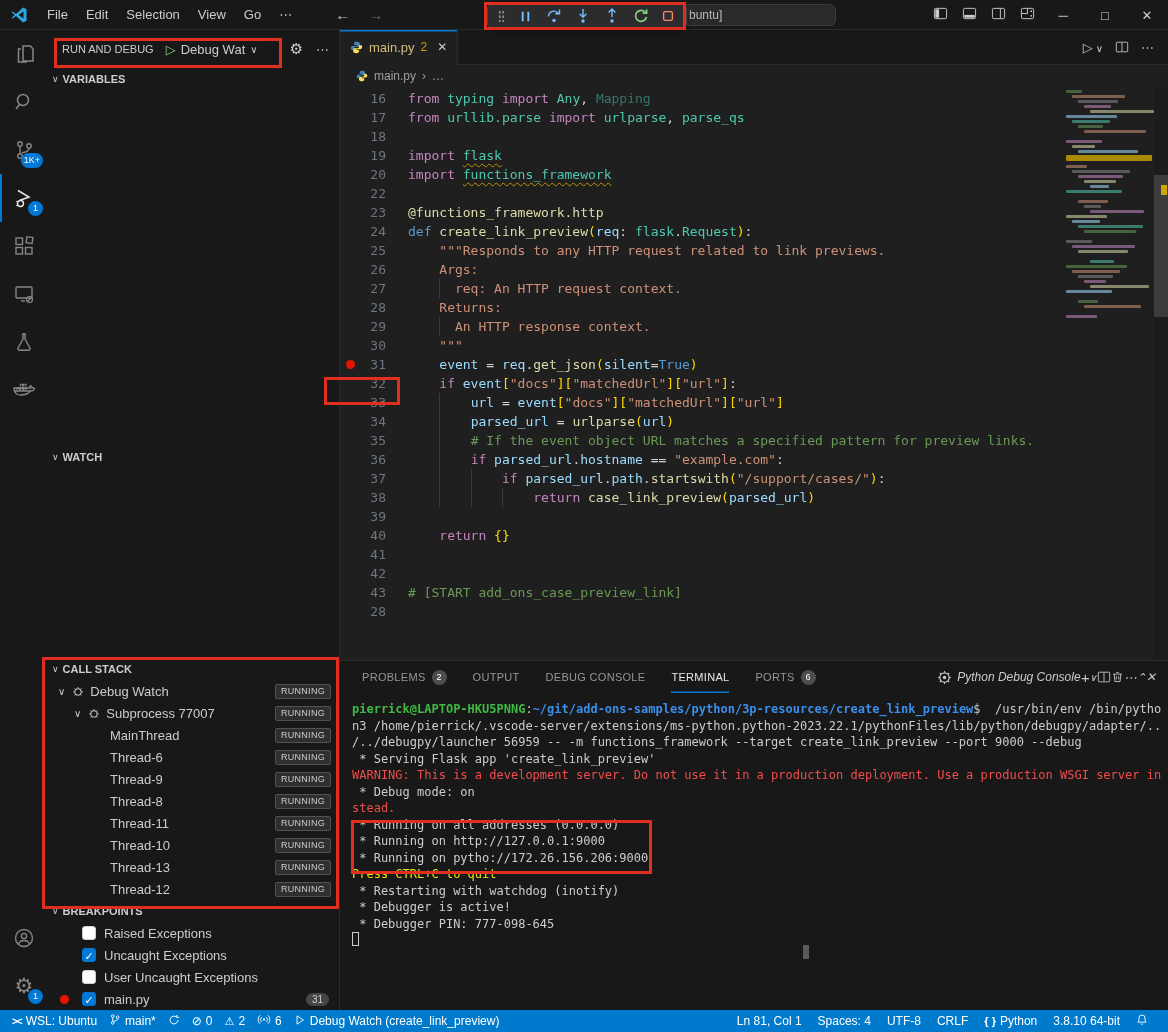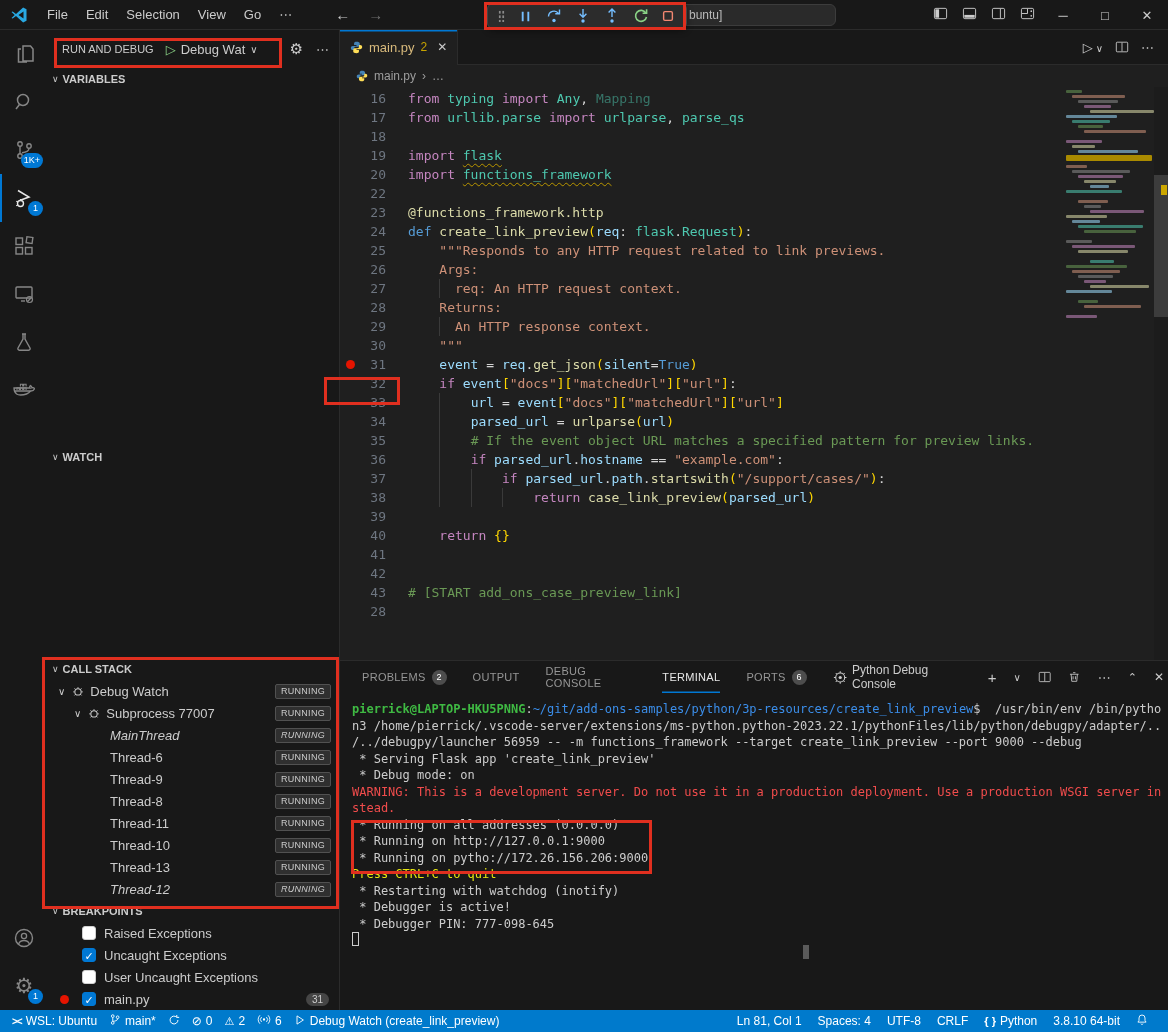--- a/index.html
+++ b/index.html
@@ -91,26 +91,26 @@
   .vthumb{position:absolute;top:88px;right:0;width:14px;height:142px;background:rgba(121,121,121,.35);}
   .vdeco{position:absolute;top:98px;right:1px;width:6px;height:10px;background:#cca700;}
   
   .panel{height:350px;background:#181818;border-top:1px solid #2b2b2b;display:flex;flex-direction:column;flex:none;}
   .panel-tabs{height:32px;display:flex;align-items:center;padding-left:22px;flex:none;}
   .ptab{display:flex;align-items:center;gap:6px;margin-right:26px;font-size:11px;color:#969696;
         height:32px;letter-spacing:.3px;}
   .ptab.active{color:#e7e7e7;box-shadow:inset 0 -1.5px 0 #0078d4;}
   .ptab-badge{background:#4d4d4d;color:#fff;border-radius:8px;min-width:15px;height:15px;
               font-size:9px;line-height:15px;text-align:center;padding:0 3px;}
-  .panel-right{margin-left:auto;display:flex;align-items:center;gap:17px;padding-right:4px;color:#cccccc;}
+  .panel-right{margin-left:auto;display:flex;align-items:center;gap:0;padding-right:12px;color:#cccccc;font-style:italic;}
   .pr-label{font-size:12px;color:#cccccc;display:flex;align-items:center;gap:5px;}
   .terminal{flex:1;position:relative;padding:8px 0 0 12px;font-family:"DejaVu Sans Mono",monospace;
             font-size:12px;line-height:16.5px;overflow:hidden;}
   .tline{white-space:pre;}
-  .tw{color:#cccccc}.tg{color:#3fba43;font-weight:bold}.tb{color:#3b8eea;font-weight:normal}
+  .tw{color:#cccccc}.tg{color:#3fba43;font-weight:bold}.tb{color:#3b8eea;font-weight:bold}
   .tr{color:#f14c4c}.ty{color:#e5e510}
   .tcursor{display:inline-block;width:7px;height:14px;border:1px solid #cccccc;vertical-align:-2px;}
   .tghost{position:absolute;left:463px;top:252px;width:6px;height:14px;background:#5a5a5a;}
   
   .statusbar{position:absolute;left:0;right:0;bottom:0;height:22px;background:#007acc;color:#ffffff;
              display:flex;align-items:center;font-size:12px;}
   .sb-left{display:flex;align-items:center;height:100%;padding-left:6px;}
   .sb-right{margin-left:auto;display:flex;align-items:center;height:100%;padding-right:12px;}
   .sb-item{display:flex;align-items:center;gap:4px;padding:0 6px;height:100%;}
   .sb-right .sb-item{padding:0 8px;}
@@ -307,21 +307,21 @@
           </div>
           <div class="cs-row" style="padding-left: 26px;">
             <span class="chev" style="margin-right: 6px;">∨</span>
             <svg width="14" height="14" viewBox="0 0 16 16" style="margin-right: 5px;">
               <circle cx="8" cy="9" r="3.6" stroke="#c5c5c5" stroke-width="1.2" fill="none"></circle>
               <path d="M8 5.4V3.6M5.5 6.5 4 5M10.5 6.5 12 5M4.2 9H2.5M13.5 9h-1.7M5.5 11.5 4 13M10.5 11.5 12 13" stroke="#c5c5c5" stroke-width="1.1"></path>
             </svg>
             <span>Subprocess 77007</span>
             <span class="cs-run">RUNNING</span>
           </div>
-          <div class="cs-row" style="padding-left: 62px; font-style: italic;">
+          <div class="cs-row" style="padding-left: 62px;">
             <span>MainThread</span>
             <span class="cs-run">RUNNING</span>
           </div>
           <div class="cs-row" style="padding-left: 62px;">
             <span>Thread-6</span>
             <span class="cs-run">RUNNING</span>
           </div>
           <div class="cs-row" style="padding-left: 62px;">
             <span>Thread-9</span>
             <span class="cs-run">RUNNING</span>
@@ -335,21 +335,21 @@
             <span class="cs-run">RUNNING</span>
           </div>
           <div class="cs-row" style="padding-left: 62px;">
             <span>Thread-10</span>
             <span class="cs-run">RUNNING</span>
           </div>
           <div class="cs-row" style="padding-left: 62px;">
             <span>Thread-13</span>
             <span class="cs-run">RUNNING</span>
           </div>
-          <div class="cs-row" style="padding-left: 62px; font-style: italic;">
+          <div class="cs-row" style="padding-left: 62px;">
             <span>Thread-12</span>
             <span class="cs-run">RUNNING</span>
           </div>
         </div>
 
       <div class="section-h">
         <span class="chev">∨</span>
         <span>BREAKPOINTS</span>
       </div>
       <div class="sec-body" id="breakpoints">
@@ -724,22 +724,22 @@
             <span style="font-size:11px">⌃</span>
             <span style="font-size:12px">✕</span>
           </div>
         </div>
         <div class="terminal">
           <div id="term">
               <div class="tline"><span class="tg">pierrick@LAPTOP-HKU5PNNG</span><span class="tw">:</span><span class="tb">~/git/add-ons-samples/python/3p-resources/create_link_preview</span><span class="tw">$</span><span class="tw">  /usr/bin/env /bin/pytho</span></div>
               <div class="tline"><span class="tw">n3 /home/pierrick/.vscode-server/extensions/ms-python.python-2023.22.1/pythonFiles/lib/python/debugpy/adapter/..</span></div>
               <div class="tline"><span class="tw">/../debugpy/launcher 56959 -- -m functions_framework --target create_link_preview --port 9000 --debug</span></div>
               <div class="tline"><span class="tw"> * Serving Flask app 'create_link_preview'</span></div>
+              <div class="tline"><span class="tr">WARNING: This is a development server. Do not use it in a production deployment. Use a production WSGI server in</span></div>
               <div class="tline"><span class="tw"> * Debug mode: on</span></div>
-              <div class="tline"><span class="tr">WARNING: This is a development server. Do not use it in a production deployment. Use a production WSGI server in</span></div>
               <div class="tline"><span class="tr">stead.</span></div>
               <div class="tline"><span class="tw"> * Running on all addresses (0.0.0.0)</span></div>
               <div class="tline"><span class="tw"> * Running on http://127.0.0.1:9000</span></div>
               <div class="tline"><span class="tw"> * Running on pytho://172.26.156.206:9000</span></div>
               <div class="tline"><span class="ty">Press CTRL+C to quit</span></div>
               <div class="tline"><span class="tw"> * Restarting with watchdog (inotify)</span></div>
               <div class="tline"><span class="tw"> * Debugger is active!</span></div>
               <div class="tline"><span class="tw"> * Debugger PIN: 777-098-645</span></div>
             </div>
           <div class="tline"><span class="tcursor"></span></div>

